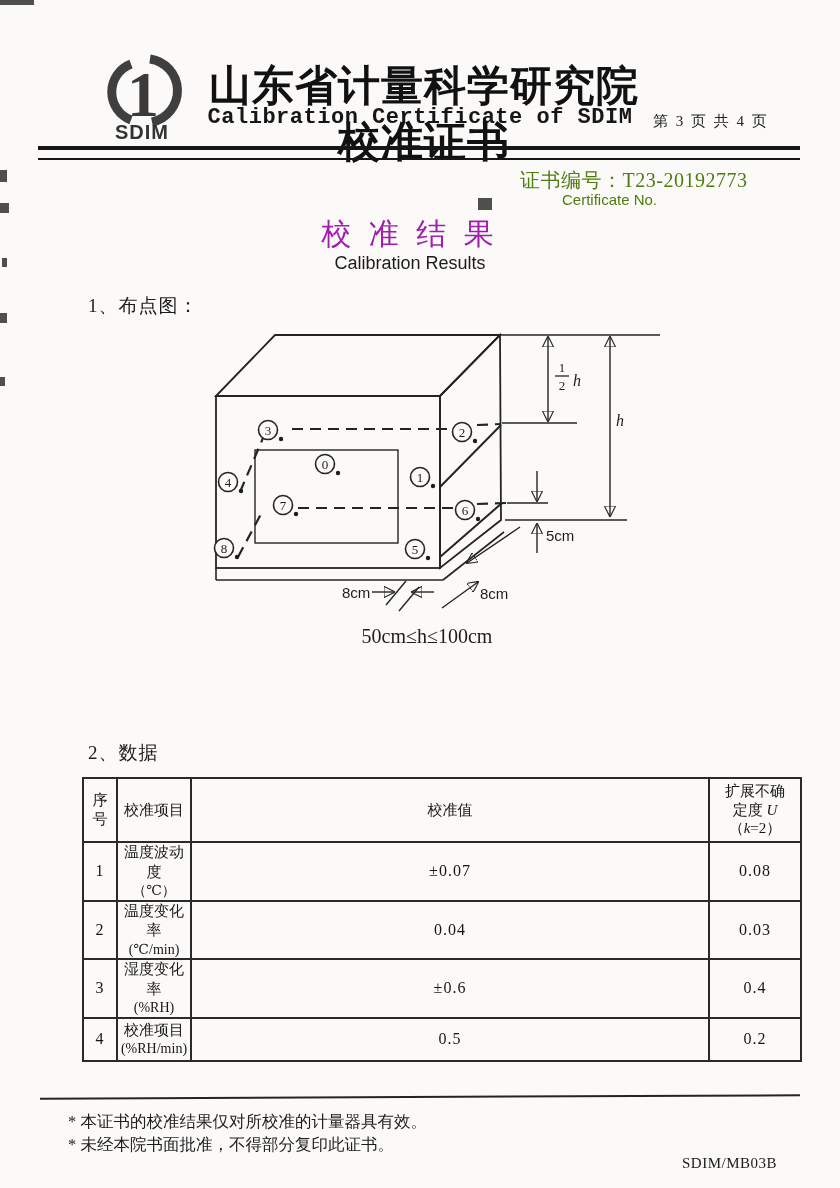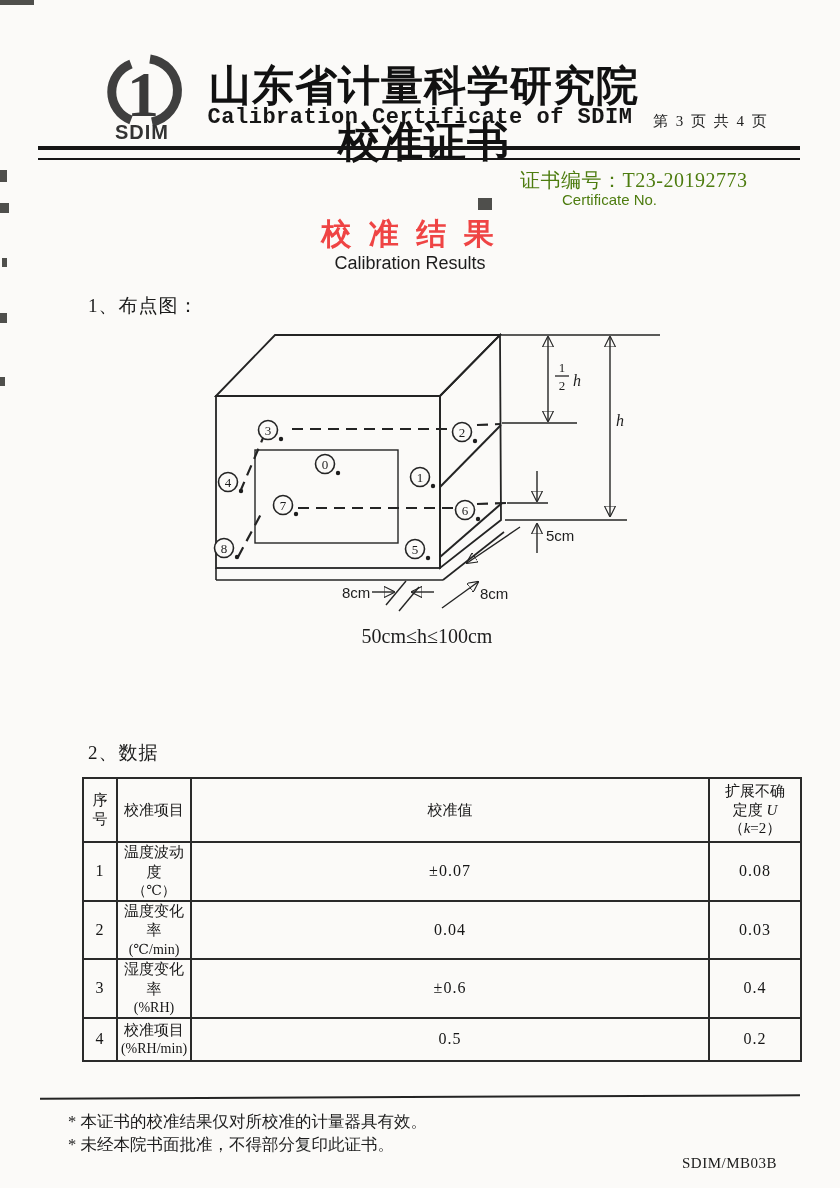--- a/index.html
+++ b/index.html
@@ -17,21 +17,21 @@
     font-size:22px;font-weight:bold;letter-spacing:.5px;color:#161616;}
   .page-info{left:653px;top:112px;font-size:15px;letter-spacing:2px;color:#222;}
   .header-rule{left:38px;top:146px;width:762px;height:8px;
     border-top:4px solid #161616;border-bottom:2px solid #161616;}
   
   .cert-no{left:520px;top:161px;font-size:20px;color:#4d7c0f;letter-spacing:.5px;margin-top:6px;}
   .cert-no-en{left:524px;top:191px;font-family:"Liberation Sans","DejaVu Sans",sans-serif;
     font-size:15px;color:#4d7c0f;margin-left:38px;}
   
   .result-zh{left:160px;top:214px;width:500px;text-align:center;
-    font-size:30px;font-weight:bold;letter-spacing:5px;color:#ef4444;}
+    font-size:30px;font-weight:normal;letter-spacing:5px;color:#a21caf;}
   .result-en{left:160px;top:253px;width:500px;text-align:center;
     font-family:"Liberation Sans","DejaVu Sans",sans-serif;font-size:18px;color:#1c1c1c;}
   .sec-heading{font-size:19px;color:#1b1b1b;letter-spacing:1px;}
   #s1{left:88px;top:293px;}
   #s2{left:88px;top:740px;}
   
   .diagram{left:180px;top:325px;}
   .diagram line,.diagram rect,.diagram polygon,.diagram path{stroke:#242424;fill:none;}
   .diagram text{fill:#1d1d1d;stroke:none;}
   

